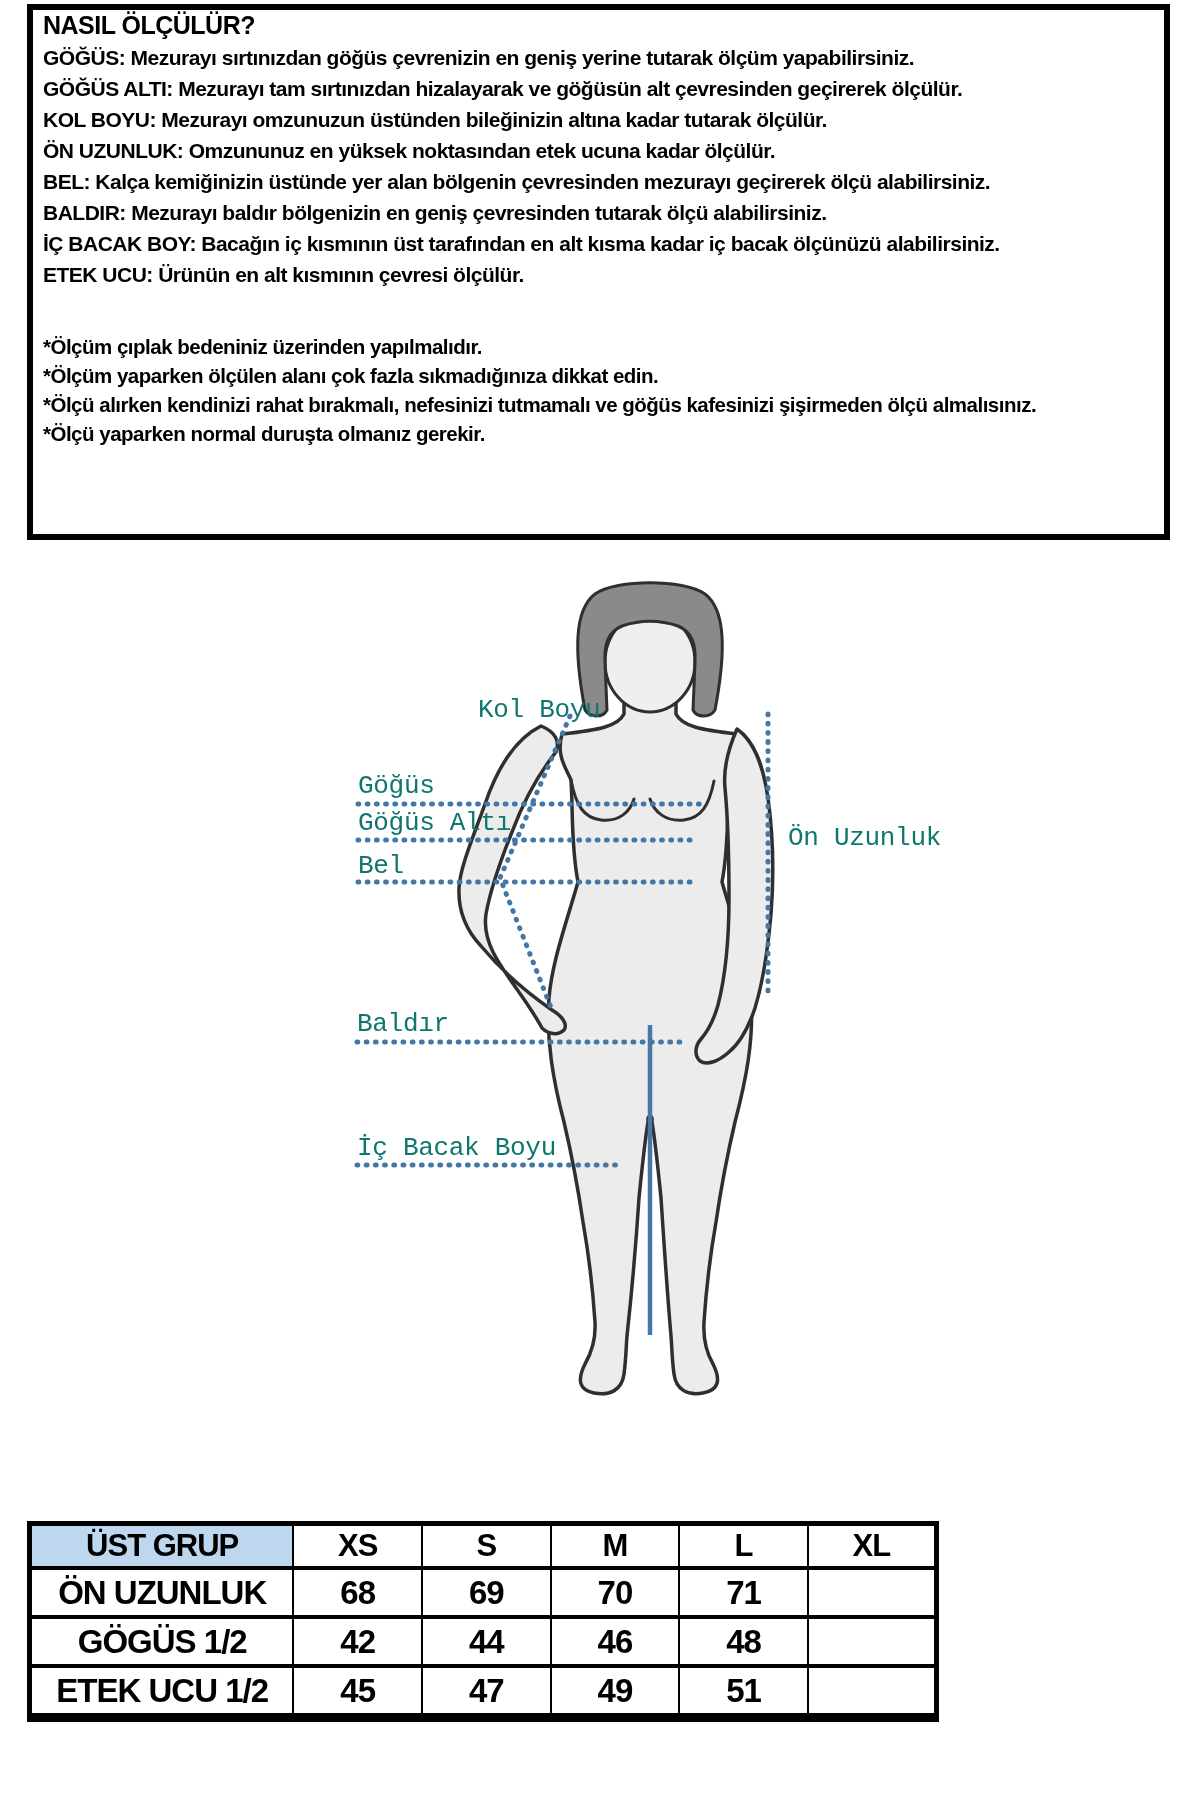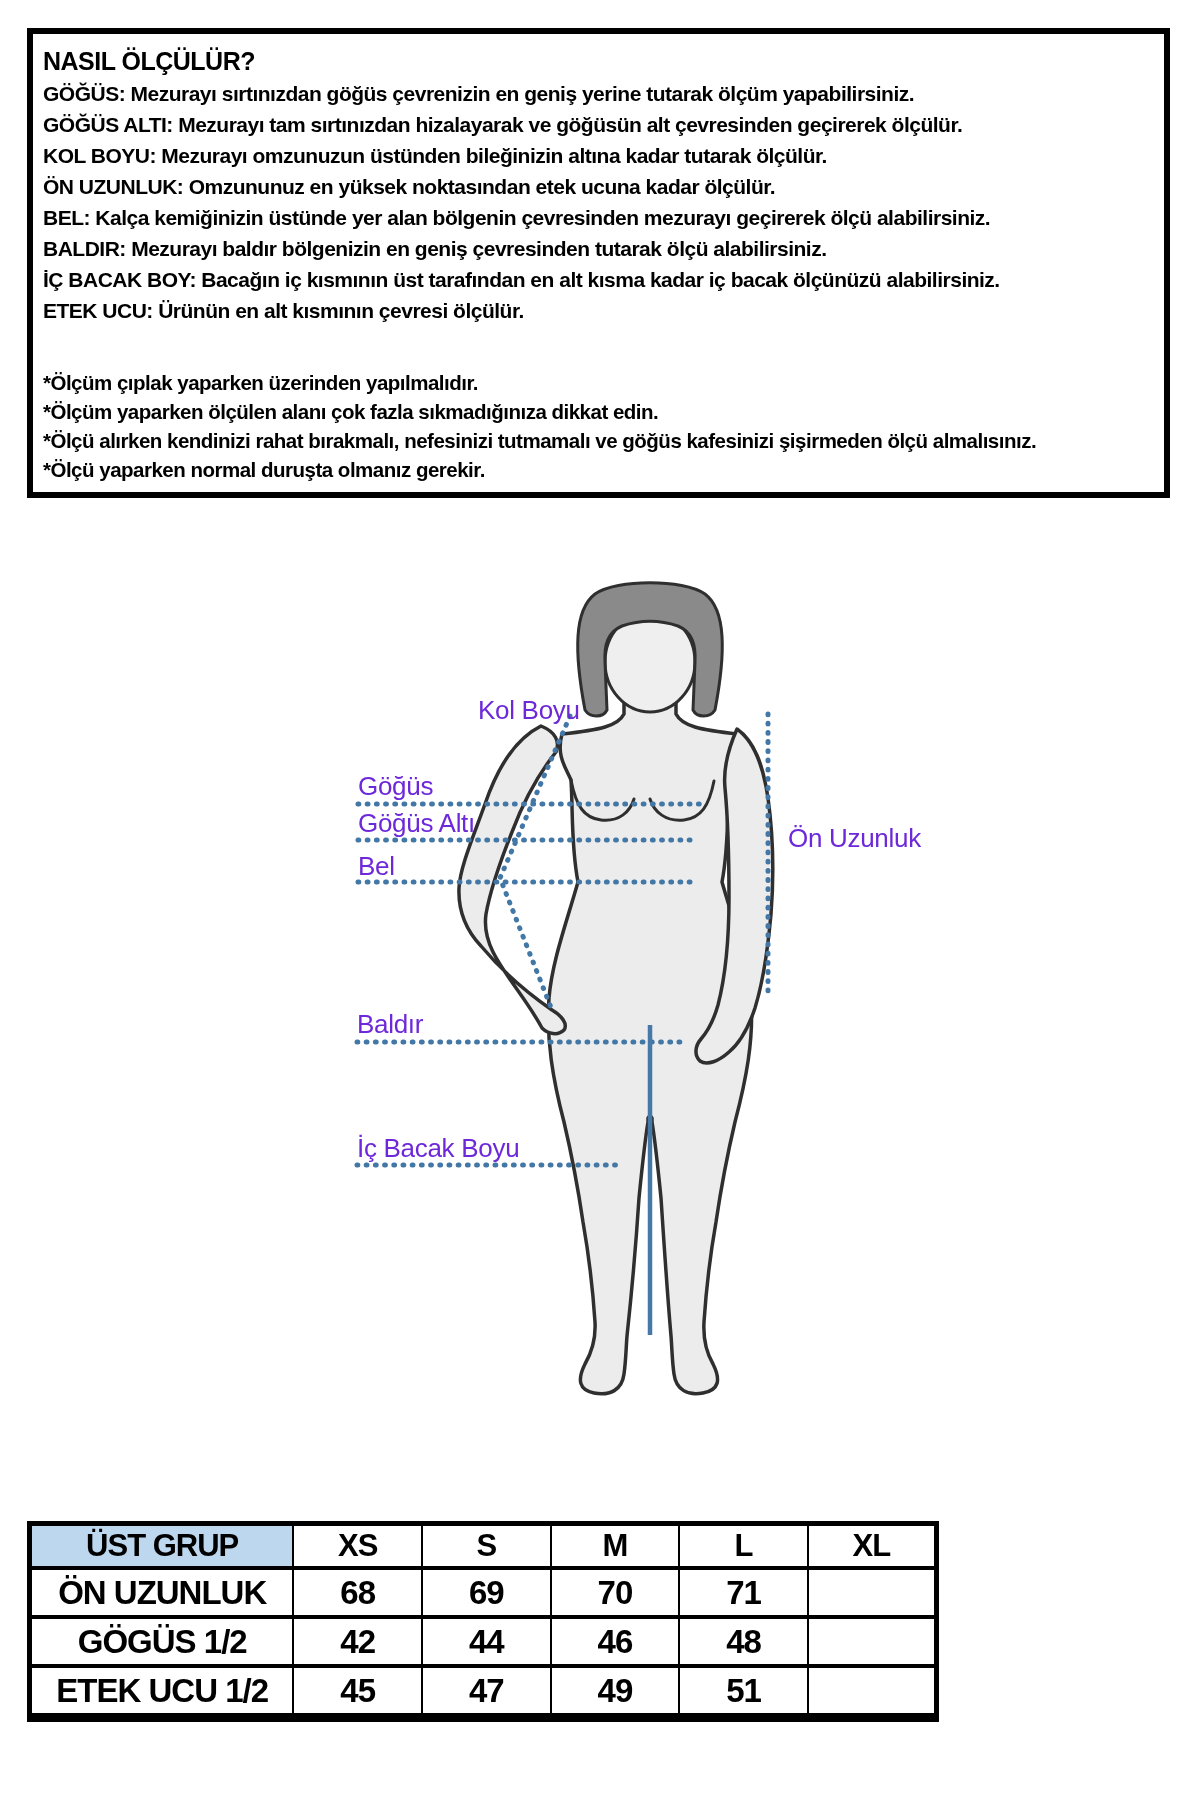--- a/index.html
+++ b/index.html
@@ -1,31 +1,31 @@
 <!DOCTYPE html>
 <html><head>
 <meta charset="utf-8">
 <style>
   html,body{margin:0;padding:0;background:#fff;}
   #page{position:relative;width:1200px;height:1800px;background:#ffffff;overflow:hidden;
         font-family:"Liberation Sans",sans-serif;color:#000;}
 
   
-  #how-to-box{position:absolute;left:27px;top:28px;width:1143px;height:470px;
+  #how-to-box{position:absolute;left:27px;top:4px;width:1143px;height:536px;
     border:6px solid #000;box-sizing:border-box;background:#fff;
-    padding:12px 10px 0 10px;overflow:hidden;white-space:nowrap;letter-spacing:-0.5px;}
+    padding:0 10px 0 10px;overflow:hidden;white-space:nowrap;letter-spacing:-0.5px;}
   #how-to-box .title{font-size:25px;font-weight:bold;line-height:30px;margin-bottom:2px;}
   #how-to-box .def{font-size:21px;font-weight:bold;line-height:31px;}
   #how-to-box .gap{height:42px;}
   #how-to-box .note{font-size:20.5px;font-weight:bold;line-height:29px;}
 
   
   #diagram-svg{position:absolute;left:0;top:0;width:1200px;height:1800px;}
-  .measure-label{position:absolute;font-size:26px;color:#6d28d9;letter-spacing:-0.3px;
-     font-family:Liberation Sans, sans-serif;white-space:nowrap;}
+  .measure-label{position:absolute;font-size:26px;color:#0f766e;letter-spacing:-0.3px;
+     font-family:Liberation Mono, monospace;white-space:nowrap;}
 
   
   #size-table{position:absolute;left:27px;top:1521px;width:912px;
      border-collapse:collapse;table-layout:fixed;
      font-family:"Liberation Sans",sans-serif;font-weight:bold;text-align:center;}
   #size-table{border:5px solid #000;border-bottom:9px solid #000;}
   #size-table th,#size-table td{border:2.5px solid #000;border-top-width:4px;border-bottom-width:4px;
      padding:0;letter-spacing:-1px;overflow:hidden;}
   #size-table th{height:40px;font-size:31px;line-height:40px;}
   #size-table td{height:45px;font-size:33px;line-height:45px;}
@@ -42,21 +42,21 @@
     <div class="title">NASIL ÖLÇÜLÜR?</div>
     <div class="def">GÖĞÜS: Mezurayı sırtınızdan göğüs çevrenizin en geniş yerine tutarak ölçüm yapabilirsiniz.</div>
     <div class="def">GÖĞÜS ALTI: Mezurayı tam sırtınızdan hizalayarak ve göğüsün alt çevresinden geçirerek ölçülür.</div>
     <div class="def">KOL BOYU: Mezurayı omzunuzun üstünden bileğinizin altına kadar tutarak ölçülür.</div>
     <div class="def">ÖN UZUNLUK: Omzununuz en yüksek noktasından etek ucuna kadar ölçülür.</div>
     <div class="def">BEL: Kalça kemiğinizin üstünde yer alan bölgenin çevresinden mezurayı geçirerek ölçü alabilirsiniz.</div>
     <div class="def">BALDIR: Mezurayı baldır bölgenizin en geniş çevresinden tutarak ölçü alabilirsiniz.</div>
     <div class="def">İÇ BACAK BOY: Bacağın iç kısmının üst tarafından en alt kısma kadar iç bacak ölçünüzü alabilirsiniz.</div>
     <div class="def">ETEK UCU: Ürünün en alt kısmının çevresi ölçülür.</div>
     <div class="gap"></div>
-    <div class="note">*Ölçüm çıplak yaparken üzerinden yapılmalıdır.</div>
+    <div class="note">*Ölçüm çıplak bedeniniz üzerinden yapılmalıdır.</div>
     <div class="note">*Ölçüm yaparken ölçülen alanı çok fazla sıkmadığınıza dikkat edin.</div>
     <div class="note">*Ölçü alırken kendinizi rahat bırakmalı, nefesinizi tutmamalı ve göğüs kafesinizi şişirmeden ölçü almalısınız.</div>
     <div class="note">*Ölçü yaparken normal duruşta olmanız gerekir.</div>
   </div>
 
   <svg id="diagram-svg" viewBox="0 0 1200 1800" xmlns="http://www.w3.org/2000/svg" aria-hidden="true">
 
     <path d="M 624 700 L 624 714
          C 618 726 600 730 562 734
          C 556 756 566 768 571 780

